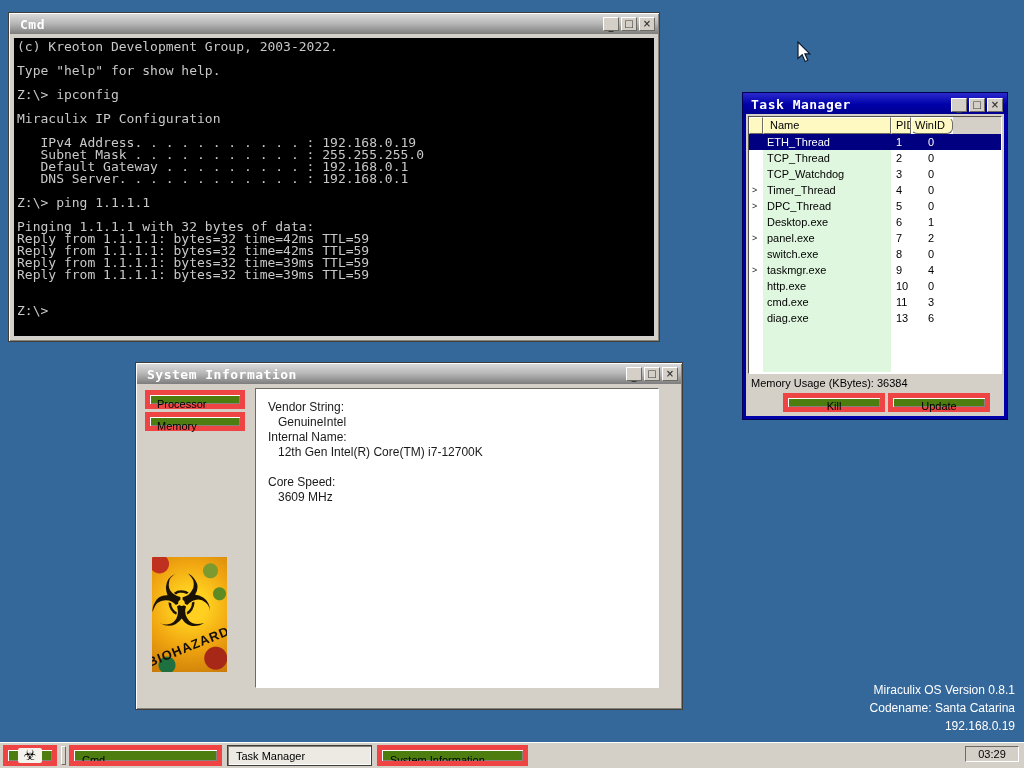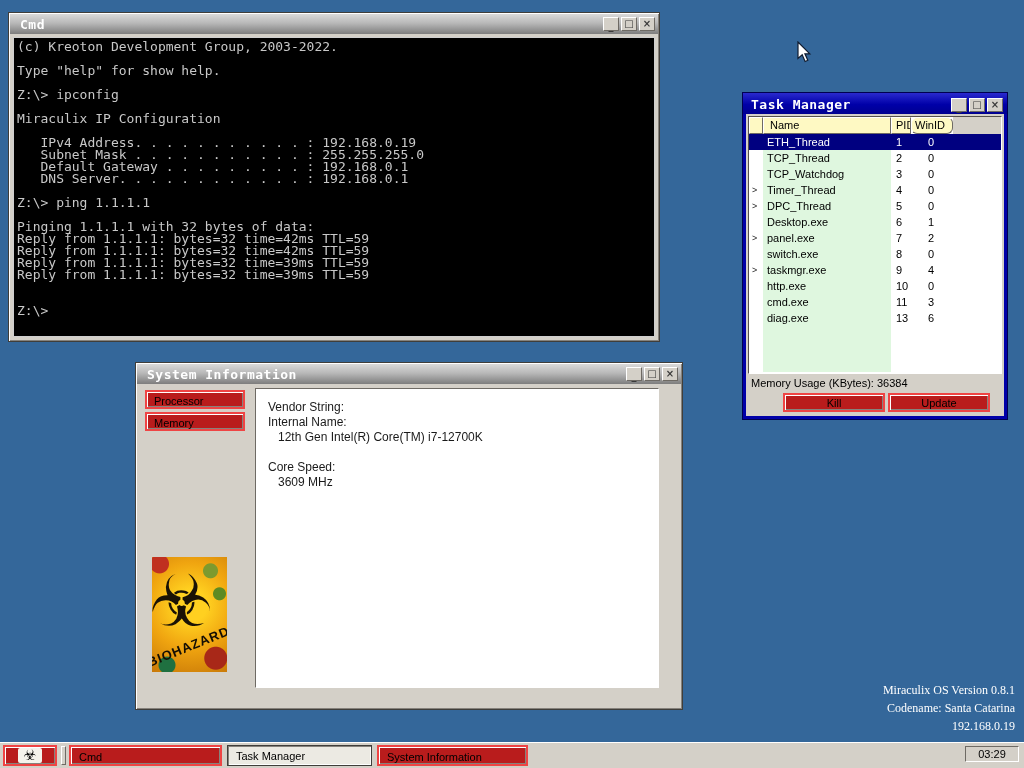--- a/index.html
+++ b/index.html
@@ -13,21 +13,21 @@
               background:linear-gradient(180deg,#d9d9d9 0%,#b9b9b9 45%,#7d7d7d 100%); }
   .title-text { flex:1; color:#fff; font:bold 13px "DejaVu Sans Mono",monospace; letter-spacing:.5px;
                 white-space:nowrap; overflow:hidden; }
   .win-controls { display:flex; gap:2px; }
   .ctrl-btn { width:16px; height:14px; background:#d4d0c8; border:1px solid;
               border-color:#ffffff #6e6a64 #6e6a64 #ffffff; color:#3a3a3a;
               font:bold 10px "DejaVu Sans",sans-serif; display:flex; align-items:center;
               justify-content:center; line-height:1; cursor:default; }
   .ctrl-min span { transform:translateY(2px); }
 
-  .btn3d { background:#b91c1c; border:2px solid #ef4444;
+  .btn3d { background:#4d7c0f; border:5px solid #ef4444;
            box-shadow: inset 1px 1px 0 #ffffff, inset -1px -1px 0 #86827C; }
 
   
   #cmd-window { left:8px; top:12px; width:652px; height:330px; }
   .terminal { position:absolute; left:4px; top:24px; right:4px; bottom:4px; background:#000;
               border:1px solid #cfcfcf; padding:3px 2px 0 3px; overflow:hidden; }
   .term-line { height:12px; white-space:pre; font:13px "DejaVu Sans Mono",monospace;
                color:#C8C8C8; line-height:12px; }
 
   
@@ -100,21 +100,21 @@
   #tb-cmd { left:69px; width:153px; }
   #tb-taskmgr { left:227px; width:145px; background:#ECEAE3; border:1px solid #403E3A;
                 box-shadow: inset 1px 1px 0 #86827C, inset -1px -1px 0 #ffffff; }
   #tb-sysinfo { left:377px; width:151px; }
   #tb-clock { position:absolute; right:5px; top:3px; width:54px; height:16px; font-size:11px;
               color:#000; display:flex; align-items:center; justify-content:center;
               border:1px solid; border-color:#6e6a64 #ffffff #ffffff #6e6a64; }
 
   
   #desktop-info { position:absolute; right:9px; top:681px; text-align:right; color:#fff;
-                  font-size:12px; line-height:18px;font-family:Liberation Serif, serif; }
+                  font-size:12px; line-height:18px; }
   #cursor { position:absolute; left:797px; top:41px; width:16px; height:23px; z-index:99; }
 </style>
 </head>
 <body>
 
 <div class="window" id="cmd-window">
   <div class="titlebar">
     <span class="title-text">Cmd</span>
     <span class="win-controls">
       <span class="ctrl-btn ctrl-min">
@@ -167,20 +167,21 @@
         </span>
       <span class="ctrl-btn">
           <span>×</span>
         </span>
     </span>
   </div>
   <div class="nav-btn btn3d" id="nav-processor">Processor</div>
   <div class="nav-btn btn3d" id="nav-memory">Memory</div>
   <div class="sysinfo-content">
     <div class="si-line">Vendor String:</div>
+    <div class="si-line">   GenuineIntel</div>
     <div class="si-line">Internal Name:</div>
     <div class="si-line">   12th Gen Intel(R) Core(TM) i7-12700K</div>
     <div class="si-line"></div>
     <div class="si-line">Core Speed:</div>
     <div class="si-line">   3609 MHz</div>
   </div>
   <div class="bio-img">
     <span class="bio-glyph">☣</span>
     <span class="bio-caption">BIOHAZARD</span>
   </div>

